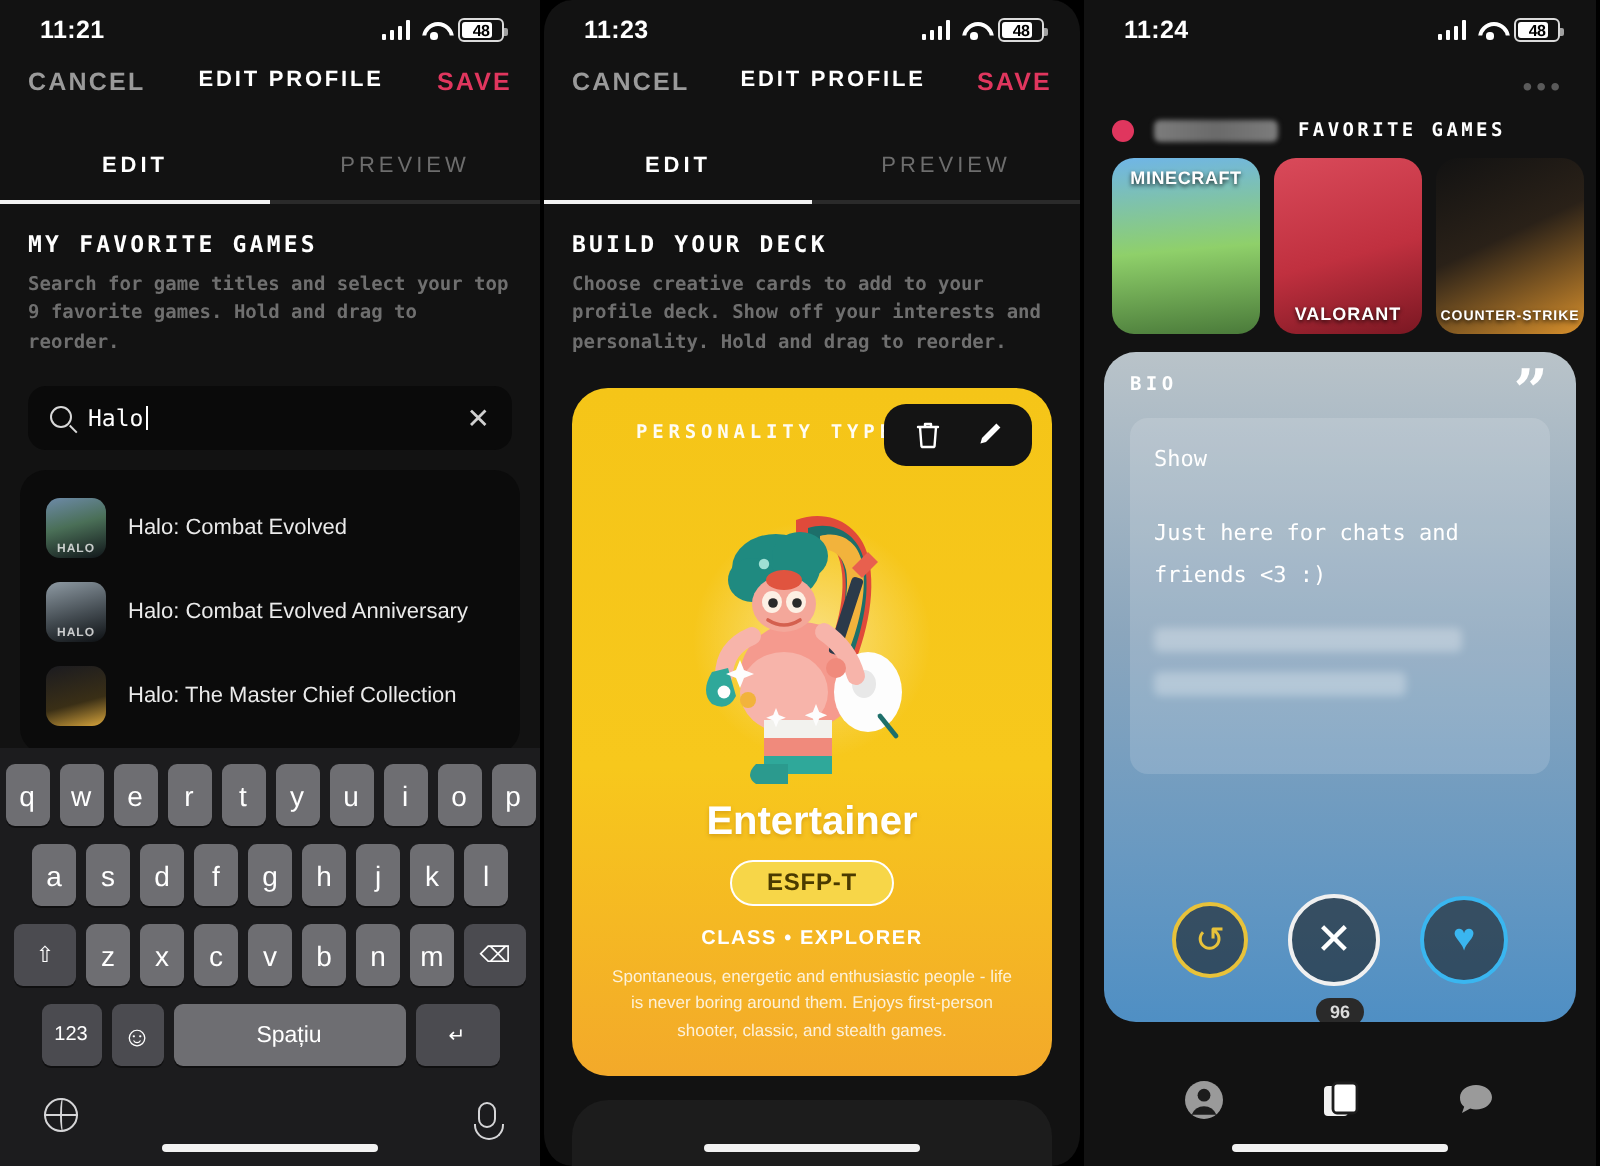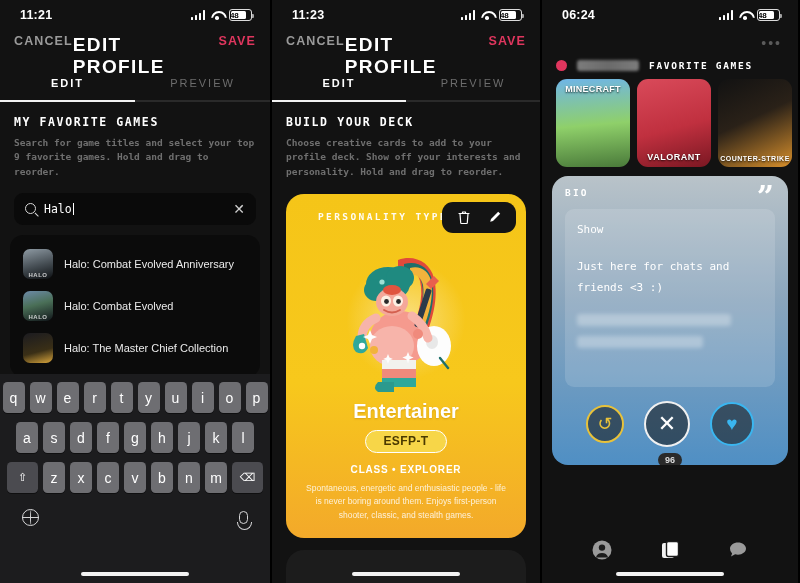--- a/index.html
+++ b/index.html
@@ -5,21 +5,21 @@
   * { box-sizing: border-box; margin: 0; padding: 0; }
   html, body {
     width: 800px; height: 583px;
     background: #000;
     font-family: "Liberation Sans", sans-serif;
     overflow: hidden;
   }
   .screens { display: flex; width: 800px; height: 583px; }
   .phone { position: relative; height: 583px; background: #121212; overflow: hidden; }
   .p1 { width: 270px; }
-  .p2 { width: 272px; border-left: 2px solid #000; border-right: 2px solid #000; }
+  .p2 { width: 272px; border-left: 2px solid #000; border-right: 2px solid #000; border-radius: 16px; }
   .p3 { width: 256px; }
 
   
   .statusbar {
     height: 30px; display: flex; align-items: center;
     justify-content: space-between; padding: 0 18px 0 20px;
     color: #fff; font-size: 12.5px; font-weight: bold;
     letter-spacing: .2px;
   }
   .sb-right { display: flex; align-items: center; gap: 5px; }
@@ -35,37 +35,37 @@
     width:12px;height:12px;border:2.5px solid #fff;border-radius:50%;
     clip-path: polygon(0 0,100% 0,100% 45%,0 45%);
   }
   .wifi::after{
     content:""; position:absolute; left:5.2px; top:6.6px;
     width:3.6px;height:3.6px;background:#fff;border-radius:50%;
   }
   .batt {
     width: 23px; height: 11.5px; border: 1.3px solid rgba(255,255,255,.85);
     border-radius: 3px; position: relative; display:flex; align-items:center;
-    justify-content:flex-start;
+    justify-content:center;
   }
   .batt::after{
     content:""; position:absolute; right:-3px; top:3.3px;
     width:1.8px;height:4.5px;background:rgba(255,255,255,.6);border-radius:0 1px 1px 0;
   }
   .batt span{ font-size:8px; color:#000; font-weight:bold; z-index:2; letter-spacing:-.3px;}
   .batt i{ position:absolute; left:1px; top:1px; bottom:1px; width:72%;
            background:#fff; border-radius:1.5px; display:block;}
 
   
   .navbar{
     height:32px; display:flex; align-items:flex-start; justify-content:space-between;
     padding:0 14px; margin-top:4px;
   }
   .nav-cancel{ color:#9a9a9a; font-size:12.5px; font-weight:bold; letter-spacing:1.1px;}
-  .nav-title{ color:#fff; font-size:19px; font-weight:bold; letter-spacing:1.4px;}
+  .nav-title{ color:#fff; font-size:11px; font-weight:bold; letter-spacing:1.4px;}
   .nav-save{ font-size:12.5px; font-weight:bold; letter-spacing:1.1px;}
 
   
   .tabs{ display:flex; height:34px; position:relative; }
   .tab{ flex:1; display:flex; align-items:center; justify-content:center;
         font-size:11px; letter-spacing:2px; font-weight:bold;}
   .tab.active{ color:#fff; }
   .tab.inactive{ color:#6d6d6d; font-weight:normal;}
   .tabline{ height:1.5px; background:#2a2a2a; position:relative;}
   .tabline i{ position:absolute; left:0; top:0; height:1.5px; width:50%; background:#f2f2f2; display:block;}
@@ -178,21 +178,21 @@
   .g2{ background:linear-gradient(165deg,#d94a5a 0%,#c0303f 55%,#7a1722 100%);}
   .g3{ background:linear-gradient(155deg,#121212 0%,#2a2118 45%,#d8902c 100%);}
   .game b{ font-size:9px; color:#fff; letter-spacing:.5px; margin-bottom:5px;
     text-shadow:0 1px 2px rgba(0,0,0,.8); font-weight:bold;}
   .game .top-ttl{ position:absolute; top:5px; left:0; right:0; text-align:center;
     font-size:9px; color:#fff; font-weight:bold; letter-spacing:.3px;
     text-shadow:0 1px 2px rgba(0,0,0,.8);}
 
   .bio-card{ margin:9px 10px 0 10px; border-radius:16px; position:relative;
     background:linear-gradient(180deg,#b9c3c9 0%,#8ba6bd 42%,#4f8fc4 100%);
-    padding:11px 13px 0 13px; height:289px; overflow:hidden;}
+    padding:11px 13px 0 13px; height:335px; overflow:hidden;}
   .bio-label{ color:#fff; font-size:9.5px; font-weight:bold; letter-spacing:2.2px;
     font-family:"DejaVu Sans Mono", monospace;}
   .quote{ position:absolute; right:14px; top:10px; color:#fff; font-size:30px;
     line-height:.7; font-weight:bold; font-family:"DejaVu Serif", serif;}
   .bio-box{ margin-top:11px; background:rgba(255,255,255,.14); border-radius:9px;
     padding:11px 12px; height:178px; }
   .bio-txt{ color:#fff; font-size:11px; line-height:1.85;
     font-family:"DejaVu Sans Mono", monospace;}
   .bio-blur{ margin-top:16px; }
   .blur-line{ height:12px; border-radius:3px; background:rgba(255,255,255,.3);
@@ -255,30 +255,30 @@
     </div>
 
     <div class="search">
       <div class="mag"></div>
       <div class="search-val"><span>Halo</span><span class="caret"></span></div>
       <div class="clear">✕</div>
     </div>
 
     <div class="results">
       <div class="res-row">
+        <div class="res-icon i1">
+            <span>HALO</span>
+          </div>
+        <div class="res-name">Halo: Combat Evolved</div>
+      </div>
+      <div class="res-row">
         <div class="res-icon i2">
             <span>HALO</span>
           </div>
         <div class="res-name">Halo: Combat Evolved Anniversary</div>
-      </div>
-      <div class="res-row">
-        <div class="res-icon i1">
-            <span>HALO</span>
-          </div>
-        <div class="res-name">Halo: Combat Evolved</div>
       </div>
       <div class="res-row">
         <div class="res-icon i3">
             <span></span>
           </div>
         <div class="res-name">Halo: The Master Chief Collection</div>
       </div>
     </div>
 
     <div class="keyboard">
@@ -309,20 +309,26 @@
         <div class="key wide">⇧</div>
         <div class="key">z</div>
         <div class="key">x</div>
         <div class="key">c</div>
         <div class="key">v</div>
         <div class="key">b</div>
         <div class="key">n</div>
         <div class="key">m</div>
         <div class="key wide">⌫</div>
       </div>
+      <div class="krow">
+        <div class="key fn">123</div>
+        <div class="key emoji">☺</div>
+        <div class="key space">Spațiu</div>
+        <div class="key fn" style="width:42px">↵</div>
+      </div>
       <div class="kbot">
         <div class="globe"></div>
         <div class="mic"></div>
       </div>
       <div class="homebar"></div>
     </div>
   </div>
 
   <div class="phone p2">
     <div class="statusbar">
@@ -432,21 +438,21 @@
         <div class="card-class">CLASS • EXPLORER</div>
         <div class="card-desc">Spontaneous, energetic and enthusiastic people - life is never boring around them. Enjoys first-person shooter, classic, and stealth games.</div>
       </div>
     </div>
     <div class="card-dark"></div>
     <div class="homebar"></div>
   </div>
 
   <div class="phone p3">
     <div class="statusbar">
-      <div>06:24</div>
+      <div>11:24</div>
       <div class="sb-right">
         <div class="sig">
             <i></i>
             <i></i>
             <i></i>
             <i></i>
           </div>
         <div class="wifi"></div>
         <div class="batt">
           <i></i>

